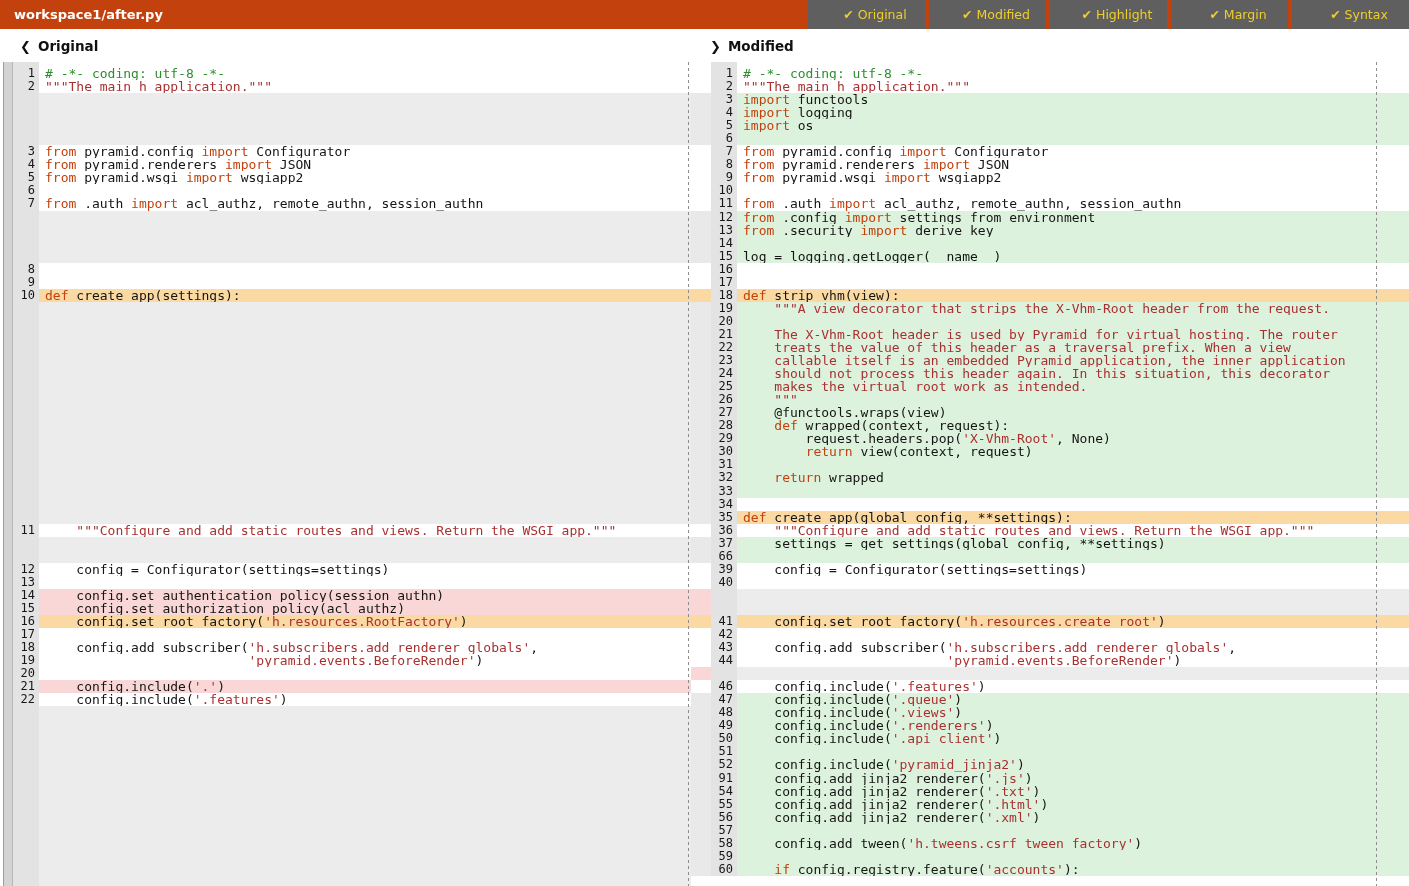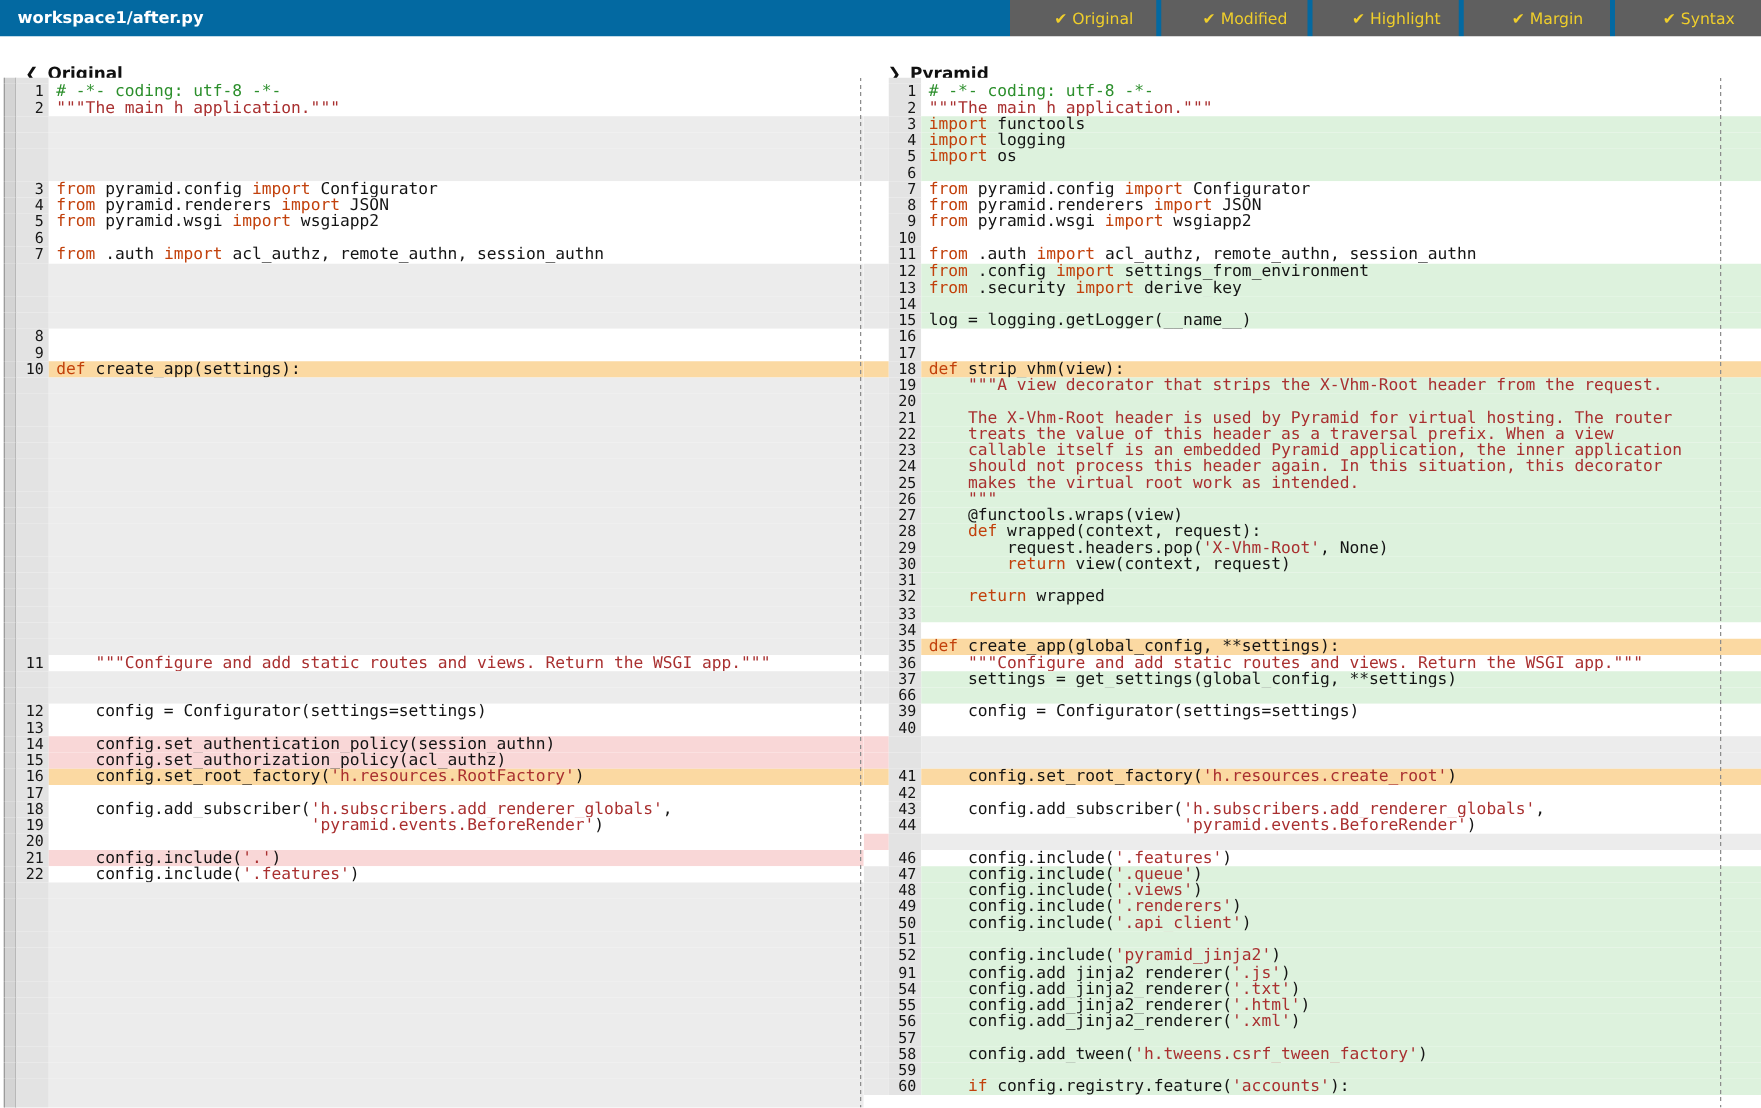--- a/index.html
+++ b/index.html
@@ -1,27 +1,27 @@
 <!DOCTYPE html>
 <html><head>
 <meta charset="utf-8">
 <style>
   html,body{margin:0;padding:0;}
   body{
     width:1409px;height:886px;overflow:hidden;position:relative;
     background:#ffffff;font-family:"DejaVu Sans","Liberation Sans",sans-serif;
   }
   
-  .topbar{position:absolute;top:0;left:0;right:0;height:37px;background:#0369a1;display:flex;}
+  .topbar{position:absolute;top:0;left:0;right:0;height:37px;background:#c2410c;display:flex;}
   .title{flex:1;color:#ffffff;font-weight:bold;font-size:13px;line-height:29px;padding-left:14px;white-space:nowrap;}
   .btns{display:flex;gap:4px;}
   .tbtn{width:100px;background:#5f5f5f;color:#efce2b;font-size:12.5px;line-height:29px;text-align:center;white-space:nowrap;cursor:default;padding-left:17px;}
   
   .hdrband{position:absolute;top:29px;left:0;right:0;height:33px;background:#ffffff;}
-  .ph{position:absolute;top:13px;height:33px;line-height:34px;font-weight:bold;font-size:13.5px;color:#101010;white-space:nowrap;}
+  .ph{position:absolute;top:0;height:33px;line-height:34px;font-weight:bold;font-size:13.5px;color:#101010;white-space:nowrap;}
   .ph .chev{margin-right:7px;font-size:13px;}
   .ph-left{left:20px;}
   .ph-right{left:710px;}
   
   :root{--rh:13.05px;}
   .content{position:absolute;top:62px;bottom:0;left:0;right:0;overflow:hidden;}
   .pane{position:absolute;top:0;bottom:0;overflow:hidden;}
   .pane-l{left:0;width:691px;}
   .pane-r{left:691px;right:0;}
   .row{display:flex;height:var(--rh);}
@@ -63,21 +63,21 @@
       <div class="tbtn">✔ Margin</div>
       <div class="tbtn">✔ Syntax</div>
     </div>
 </div>
 
 <div class="hdrband">
   <div class="ph ph-left">
     <span class="chev">❮</span><span>Original</span>
   </div>
   <div class="ph ph-right">
-    <span class="chev">❯</span><span>Pyramid</span>
+    <span class="chev">❯</span><span>Modified</span>
   </div>
 </div>
 
 <div class="content">
   <div class="pane pane-l" id="paneL">
       <div class="row sp">
         <div class="edge"></div>
         <div class="gstrip"></div>
         <div class="lnum"></div>
         <div class="codec b-w"></div>

